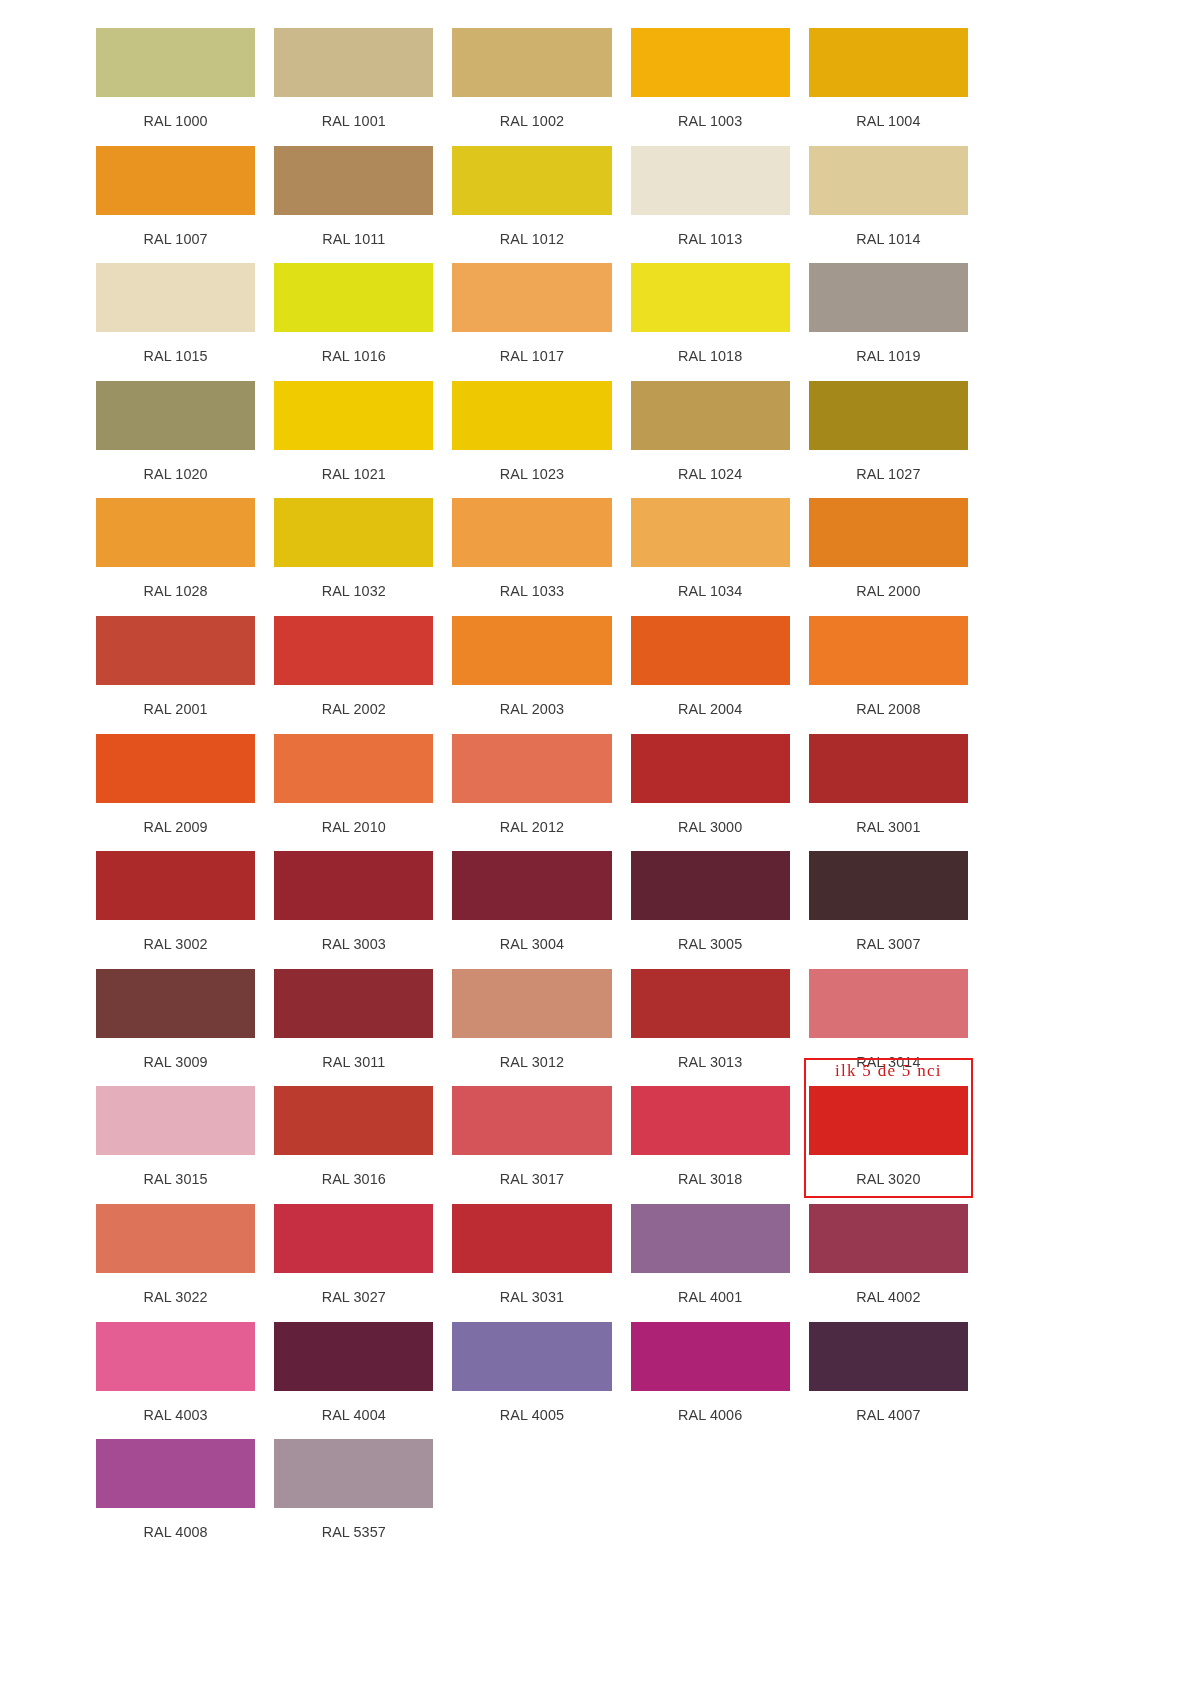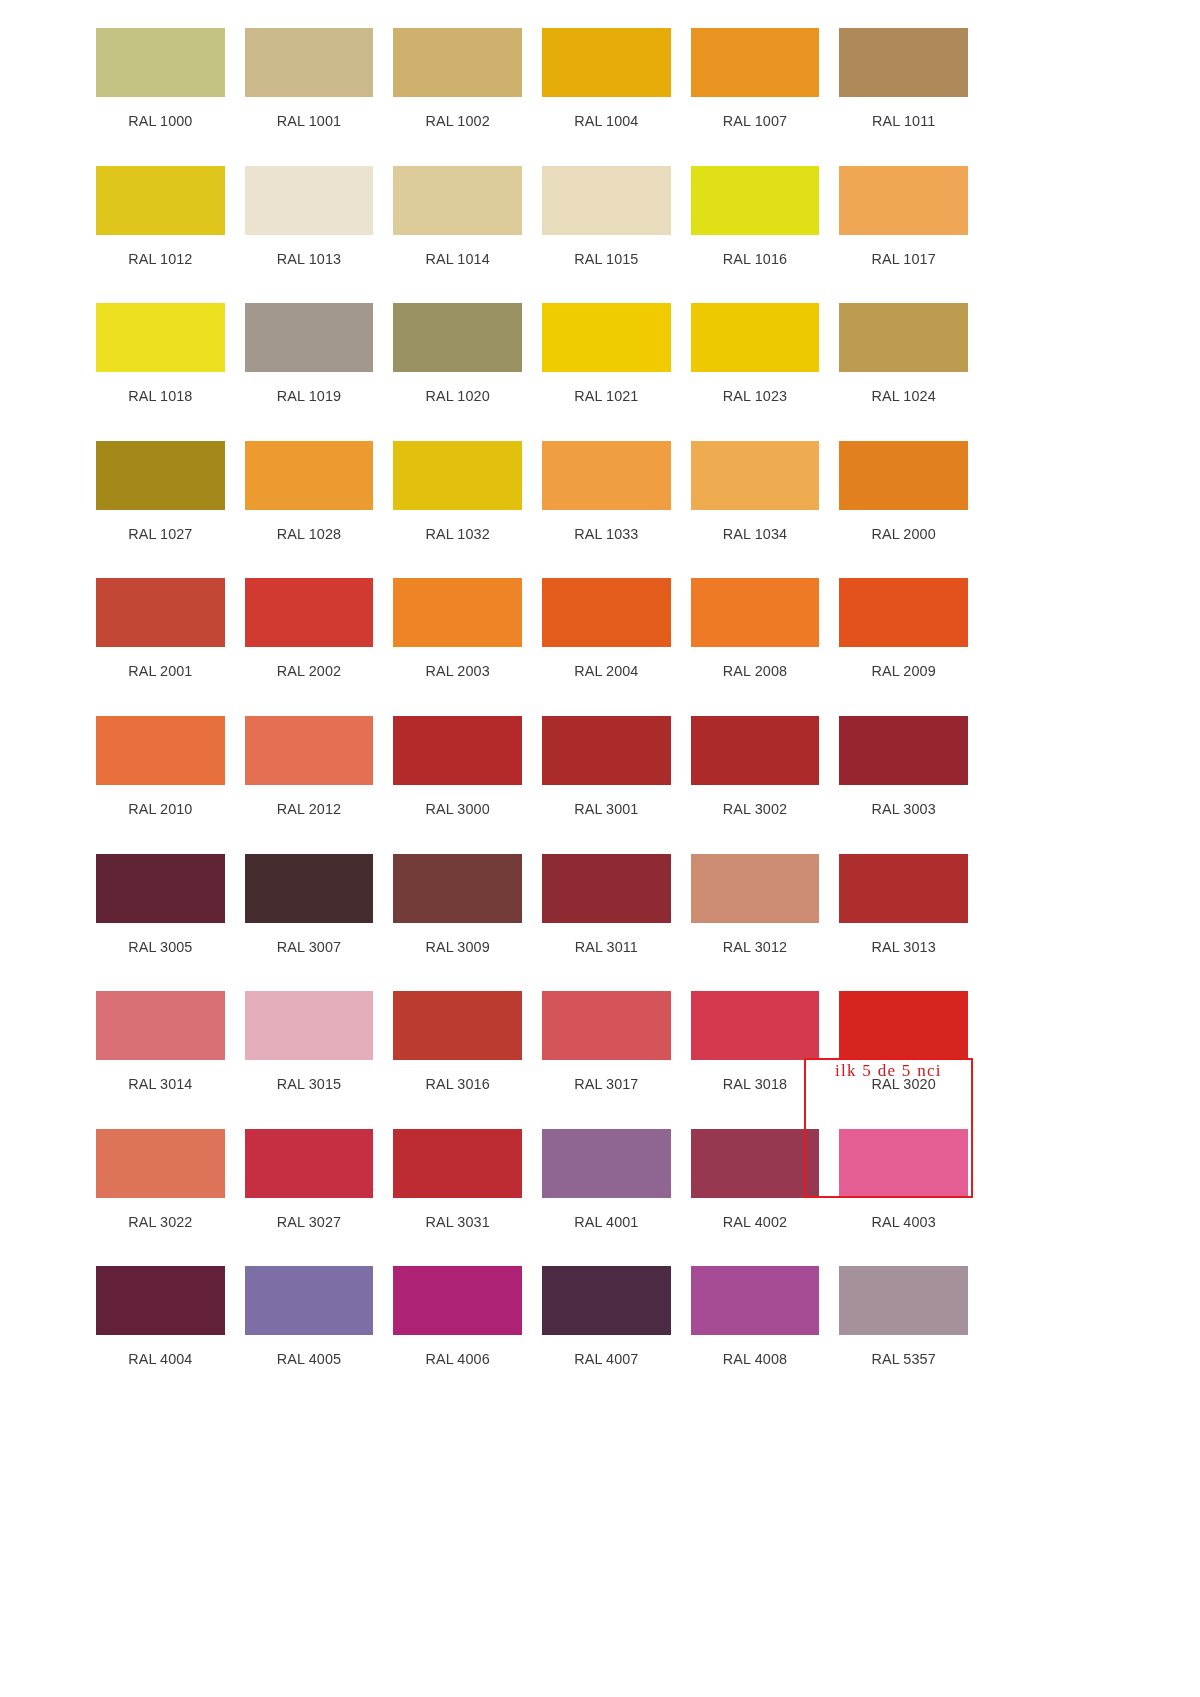--- a/index.html
+++ b/index.html
@@ -20,24 +20,23 @@
     width: 1200px;
     height: 1697px;
     padding: 0;
   }
   .swatch-grid {
     position: absolute;
     left: 96px;
     top: 28px;
     width: 872px;
     display: grid;
-    grid-template-columns: repeat(6, 1fr);
+    grid-template-columns: repeat(5, 1fr);
     column-gap: 19px;
     row-gap: 0px;
-    gap: 20px;
   }
   .swatch-cell {
     position: relative;
     height: 117.6px;
     display: flex;
     flex-direction: column;
     align-items: stretch;
   }
   .swatch-chip {
     width: 100%;
@@ -86,20 +85,24 @@
       </div>
       <div class="swatch-cell">
         <div class="swatch-chip" style="background: rgb(204, 185, 139);"></div>
         <div class="swatch-label">RAL 1001</div>
       </div>
       <div class="swatch-cell">
         <div class="swatch-chip" style="background: rgb(205, 177, 108);"></div>
         <div class="swatch-label">RAL 1002</div>
       </div>
       <div class="swatch-cell">
+        <div class="swatch-chip" style="background: rgb(243, 176, 8);"></div>
+        <div class="swatch-label">RAL 1003</div>
+      </div>
+      <div class="swatch-cell">
         <div class="swatch-chip" style="background: rgb(229, 171, 8);"></div>
         <div class="swatch-label">RAL 1004</div>
       </div>
       <div class="swatch-cell">
         <div class="swatch-chip" style="background: rgb(233, 148, 32);"></div>
         <div class="swatch-label">RAL 1007</div>
       </div>
       <div class="swatch-cell">
         <div class="swatch-chip" style="background: rgb(176, 137, 91);"></div>
         <div class="swatch-label">RAL 1011</div>
@@ -218,20 +221,24 @@
       </div>
       <div class="swatch-cell">
         <div class="swatch-chip" style="background: rgb(173, 42, 43);"></div>
         <div class="swatch-label">RAL 3002</div>
       </div>
       <div class="swatch-cell">
         <div class="swatch-chip" style="background: rgb(151, 37, 47);"></div>
         <div class="swatch-label">RAL 3003</div>
       </div>
       <div class="swatch-cell">
+        <div class="swatch-chip" style="background: rgb(125, 35, 52);"></div>
+        <div class="swatch-label">RAL 3004</div>
+      </div>
+      <div class="swatch-cell">
         <div class="swatch-chip" style="background: rgb(95, 35, 51);"></div>
         <div class="swatch-label">RAL 3005</div>
       </div>
       <div class="swatch-cell">
         <div class="swatch-chip" style="background: rgb(69, 44, 47);"></div>
         <div class="swatch-label">RAL 3007</div>
       </div>
       <div class="swatch-cell">
         <div class="swatch-chip" style="background: rgb(116, 60, 56);"></div>
         <div class="swatch-label">RAL 3009</div>

